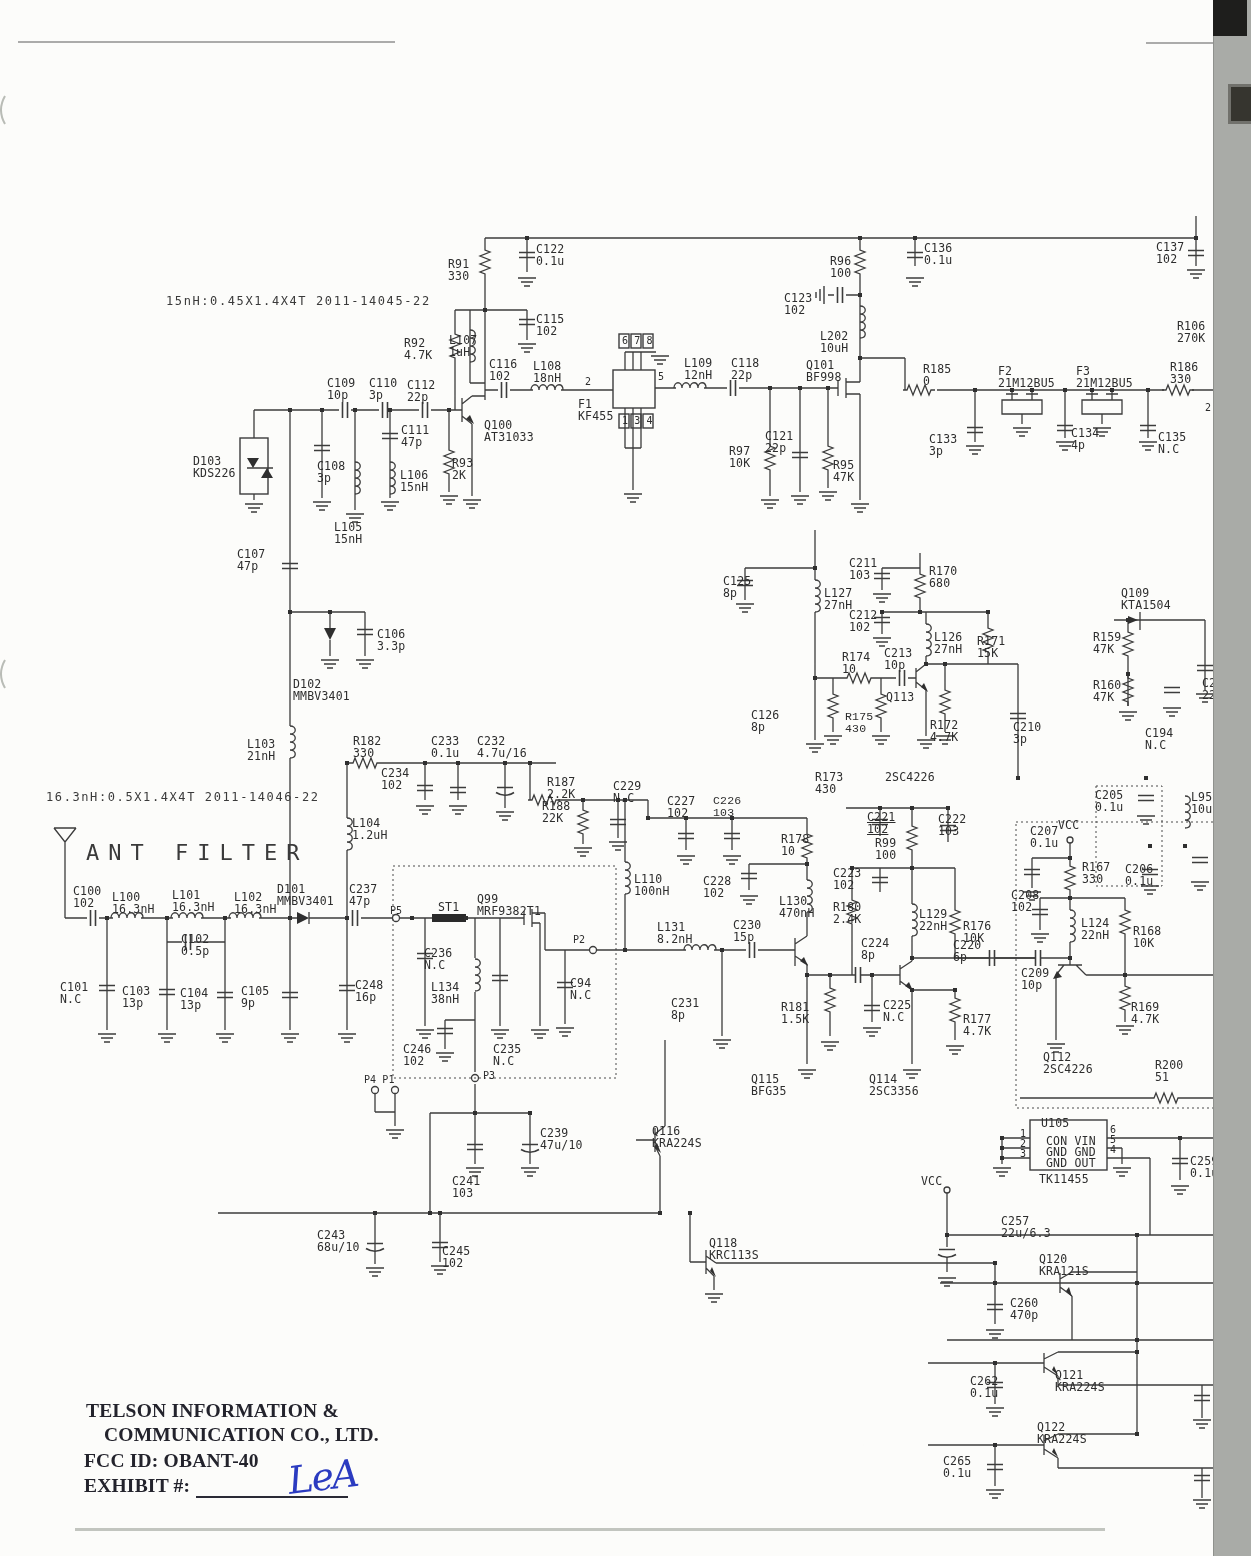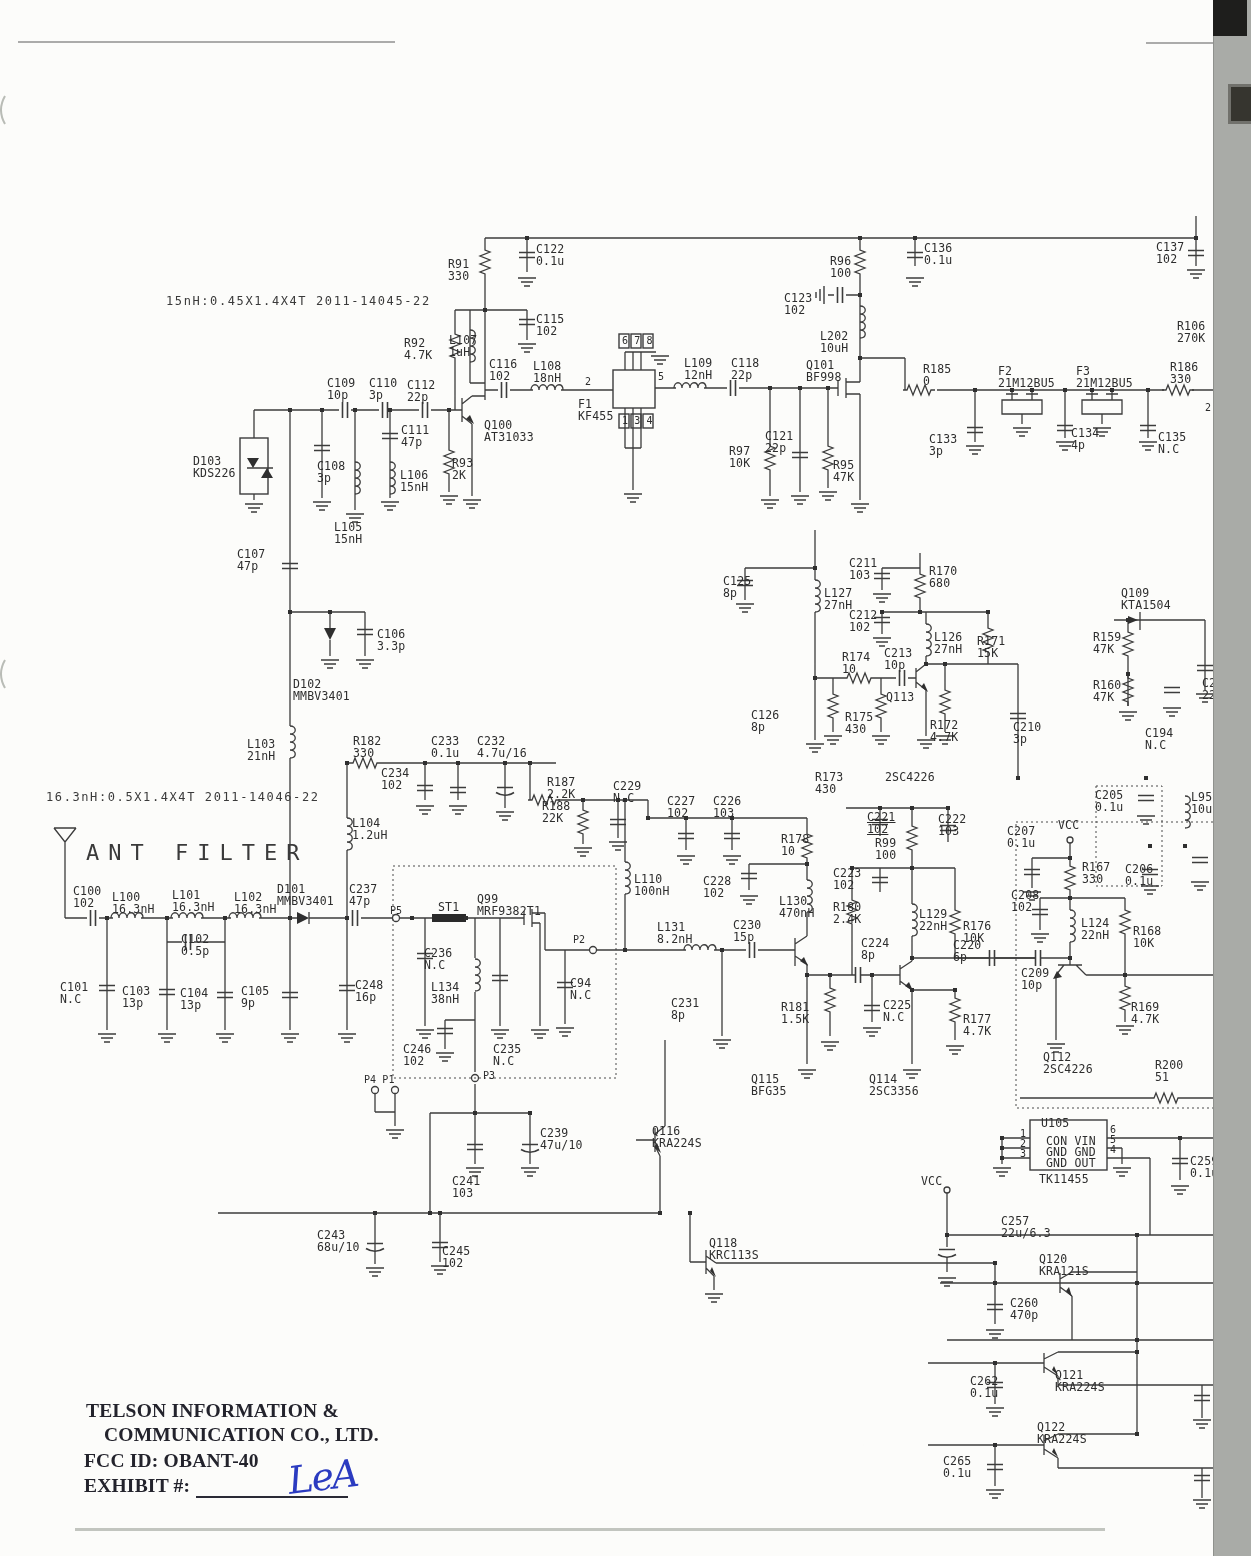--- a/index.html
+++ b/index.html
@@ -600,21 +600,21 @@
       <div class="lbl " style="left: 634px; top: 873px;">L110
 100nH</div>
       <div class="lbl " style="left: 657px; top: 921px;">L131
 8.2nH</div>
       <div class="lbl " style="left: 733px; top: 919px;">C230
 15p</div>
       <div class="lbl " style="left: 671px; top: 997px;">C231
 8p</div>
       <div class="lbl " style="left: 667px; top: 795px;">C227
 102</div>
-      <div class="lbl " style="left: 713px; top: 795px;">C226
+      <div class="lbl " style="left: 713px; top: 795px; font-family: Liberation Mono, monospace;">C226
 103</div>
       <div class="lbl " style="left: 781px; top: 833px;">R178
 10</div>
       <div class="lbl " style="left: 703px; top: 875px;">C228
 102</div>
       <div class="lbl " style="left: 779px; top: 895px;">L130
 470nH</div>
       <div class="lbl " style="left: 833px; top: 901px;">R180
 2.4K</div>
       <div class="lbl " style="left: 833px; top: 867px;">C223
@@ -664,21 +664,21 @@
 27nH</div>
       <div class="lbl " style="left: 977px; top: 635px;">R171
 15K</div>
       <div class="lbl " style="left: 842px; top: 651px;">R174
 10</div>
       <div class="lbl " style="left: 884px; top: 647px;">C213
 10p</div>
       <div class="lbl " style="left: 886px; top: 691px;">Q113</div>
       <div class="lbl " style="left: 751px; top: 709px;">C126
 8p</div>
-      <div class="lbl " style="left: 845px; top: 711px;">R175
+      <div class="lbl " style="left: 845px; top: 711px; font-family: Liberation Mono, monospace;">R175
 430</div>
       <div class="lbl " style="left: 930px; top: 719px;">R172
 4.7K</div>
       <div class="lbl " style="left: 1013px; top: 721px;">C210
 3p</div>
       <div class="lbl " style="left: 885px; top: 771px;">2SC4226</div>
       <div class="tag tagr" style="left: 1052px; top: 612px;">
         <div class="tag-inner">
           <span>RX 5V</span>
         </div>
@@ -696,21 +696,21 @@
 47K</div>
       <div class="lbl " style="left: 1145px; top: 727px;">C194
 N.C</div>
       <div class="lbl " style="left: 1202px; top: 677px;">C2
 22u</div>
       <div class="lbl " style="left: 1095px; top: 789px;">C205
 0.1u</div>
       <div class="lbl " style="left: 1191px; top: 791px;">L95
 10uH</div>
       <div class="lbl " style="left: 1058px; top: 819px;">VCC</div>
-      <div class="lbl " style="left: 1007px; top: 825px;">C207
+      <div class="lbl " style="left: 1030px; top: 825px;">C207
 0.1u</div>
       <div class="lbl " style="left: 1082px; top: 861px;">R167
 330</div>
       <div class="lbl " style="left: 1125px; top: 863px;">C206
 0.1u</div>
       <div class="lbl " style="left: 1011px; top: 889px;">C208
 102</div>
       <div class="lbl " style="left: 1081px; top: 917px;">L124
 22nH</div>
       <div class="lbl " style="left: 1133px; top: 925px;">R168

